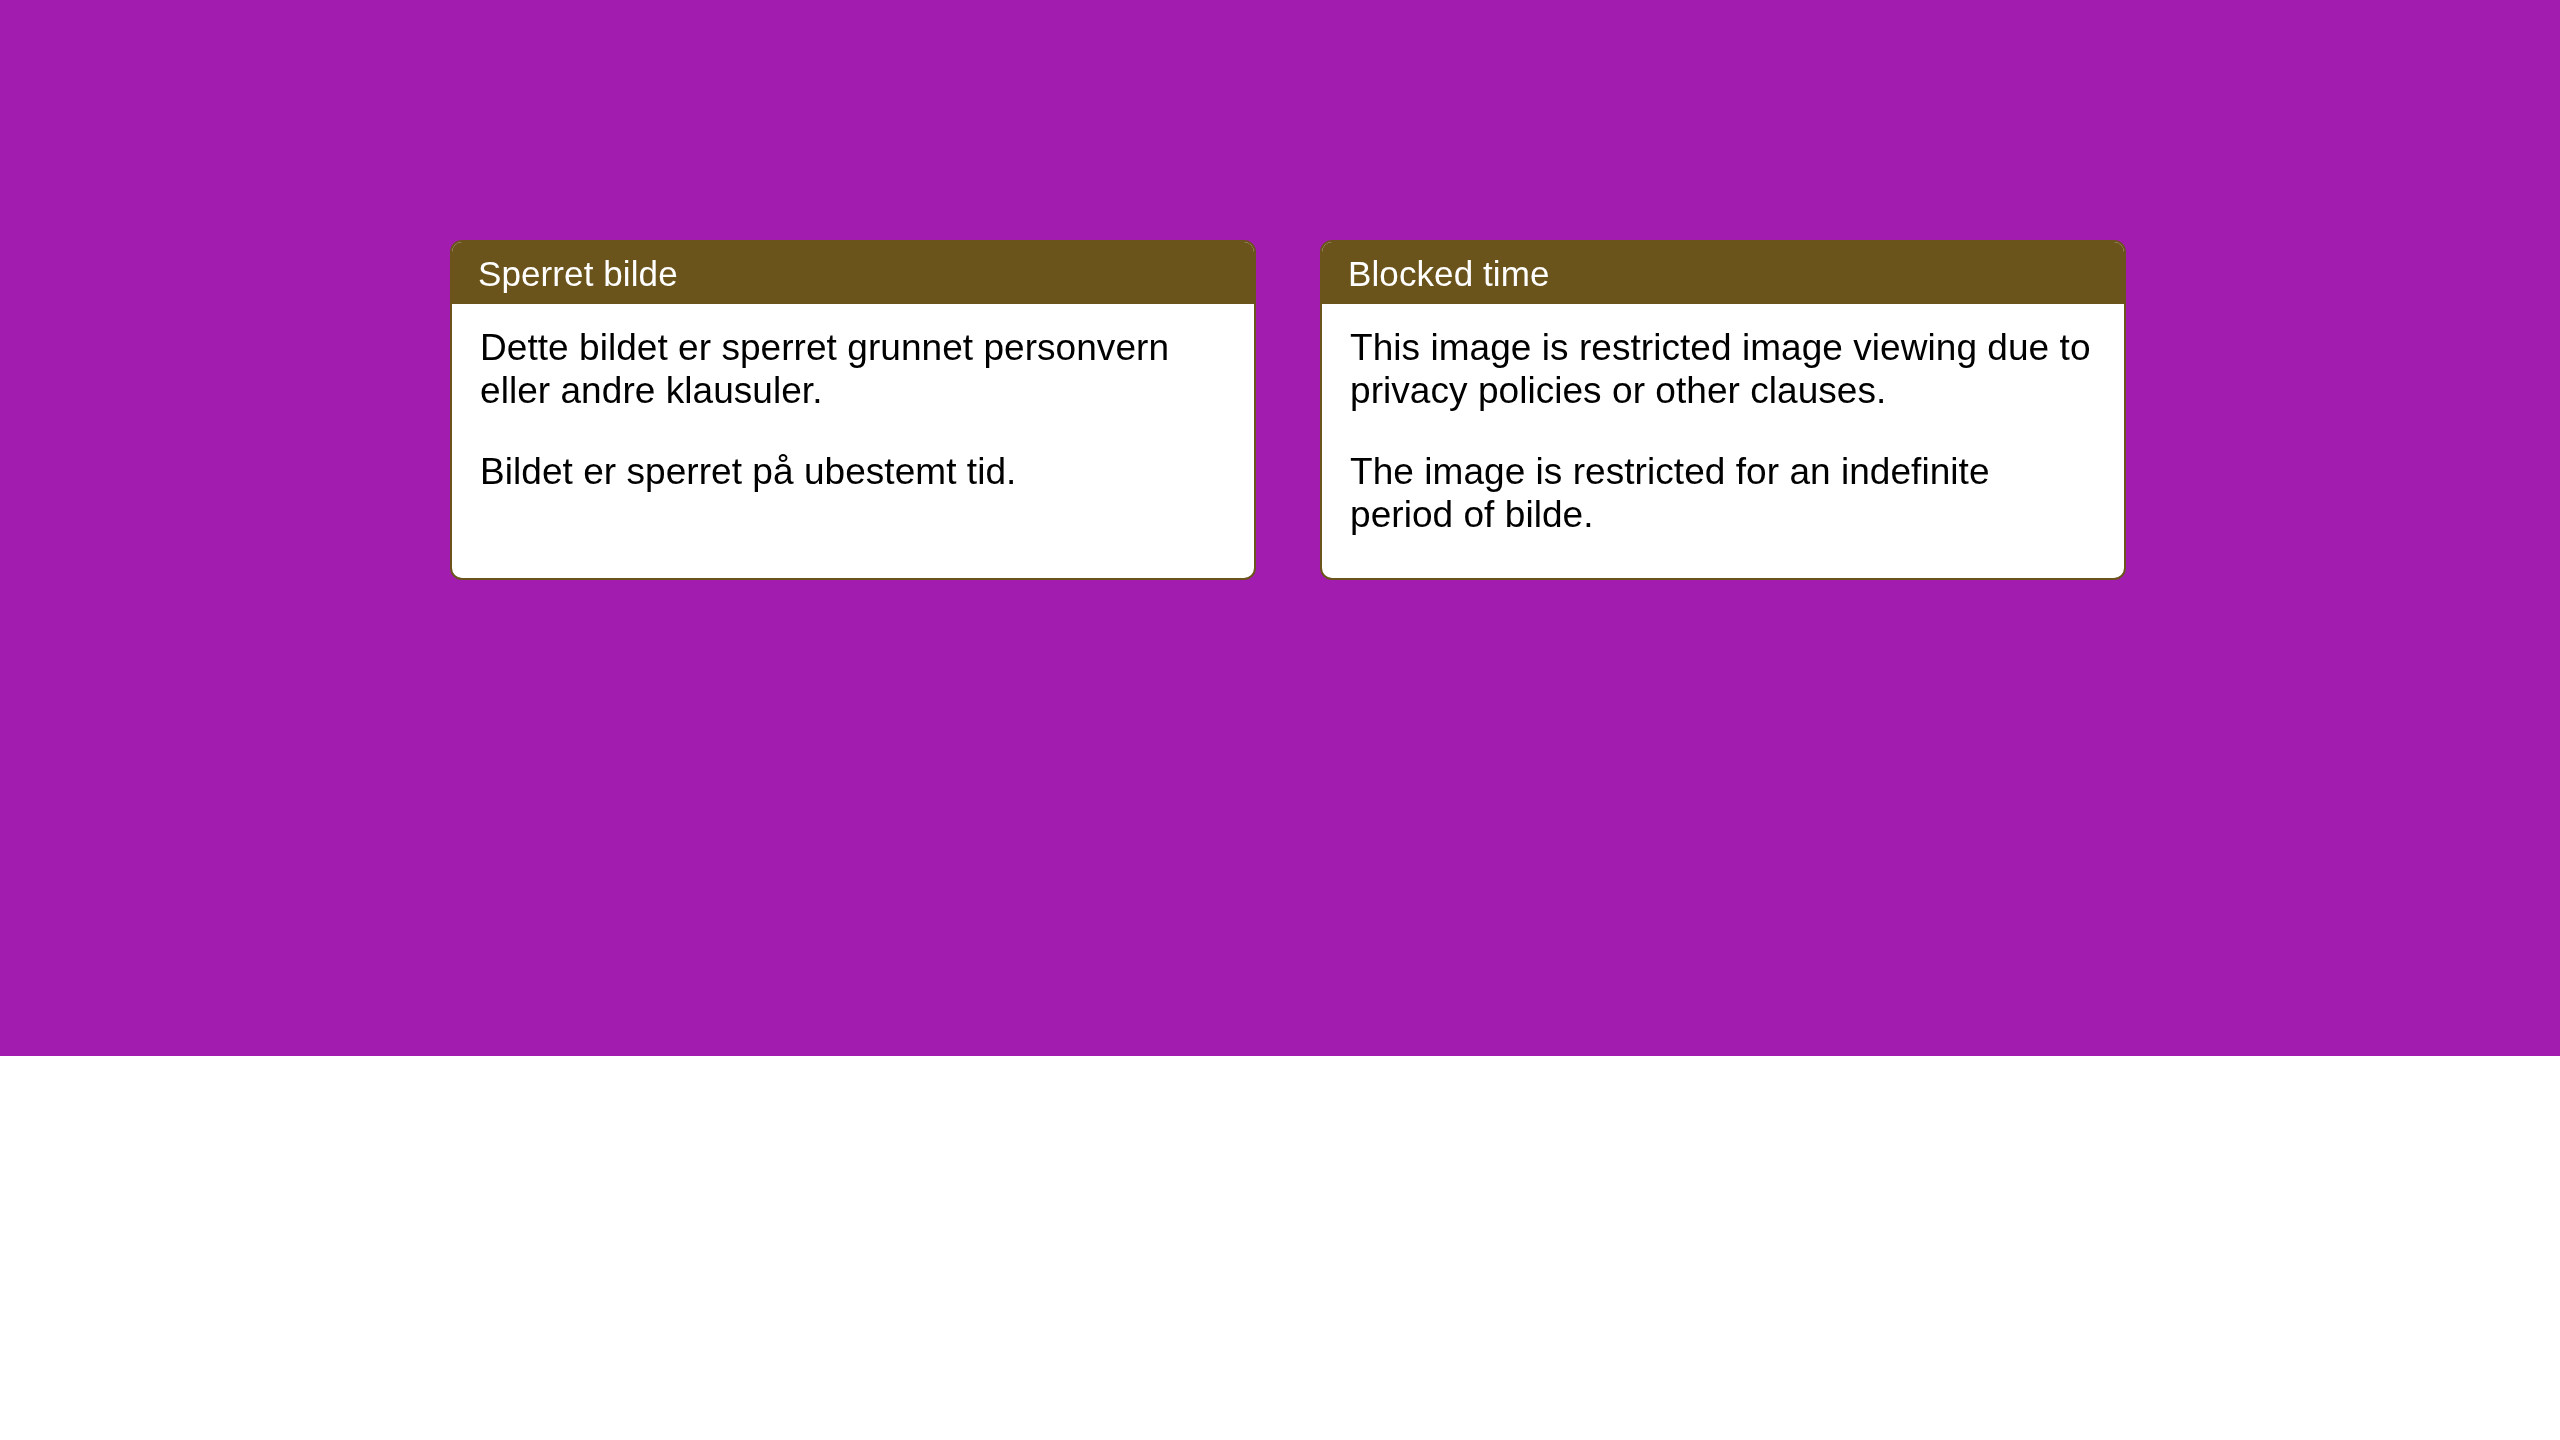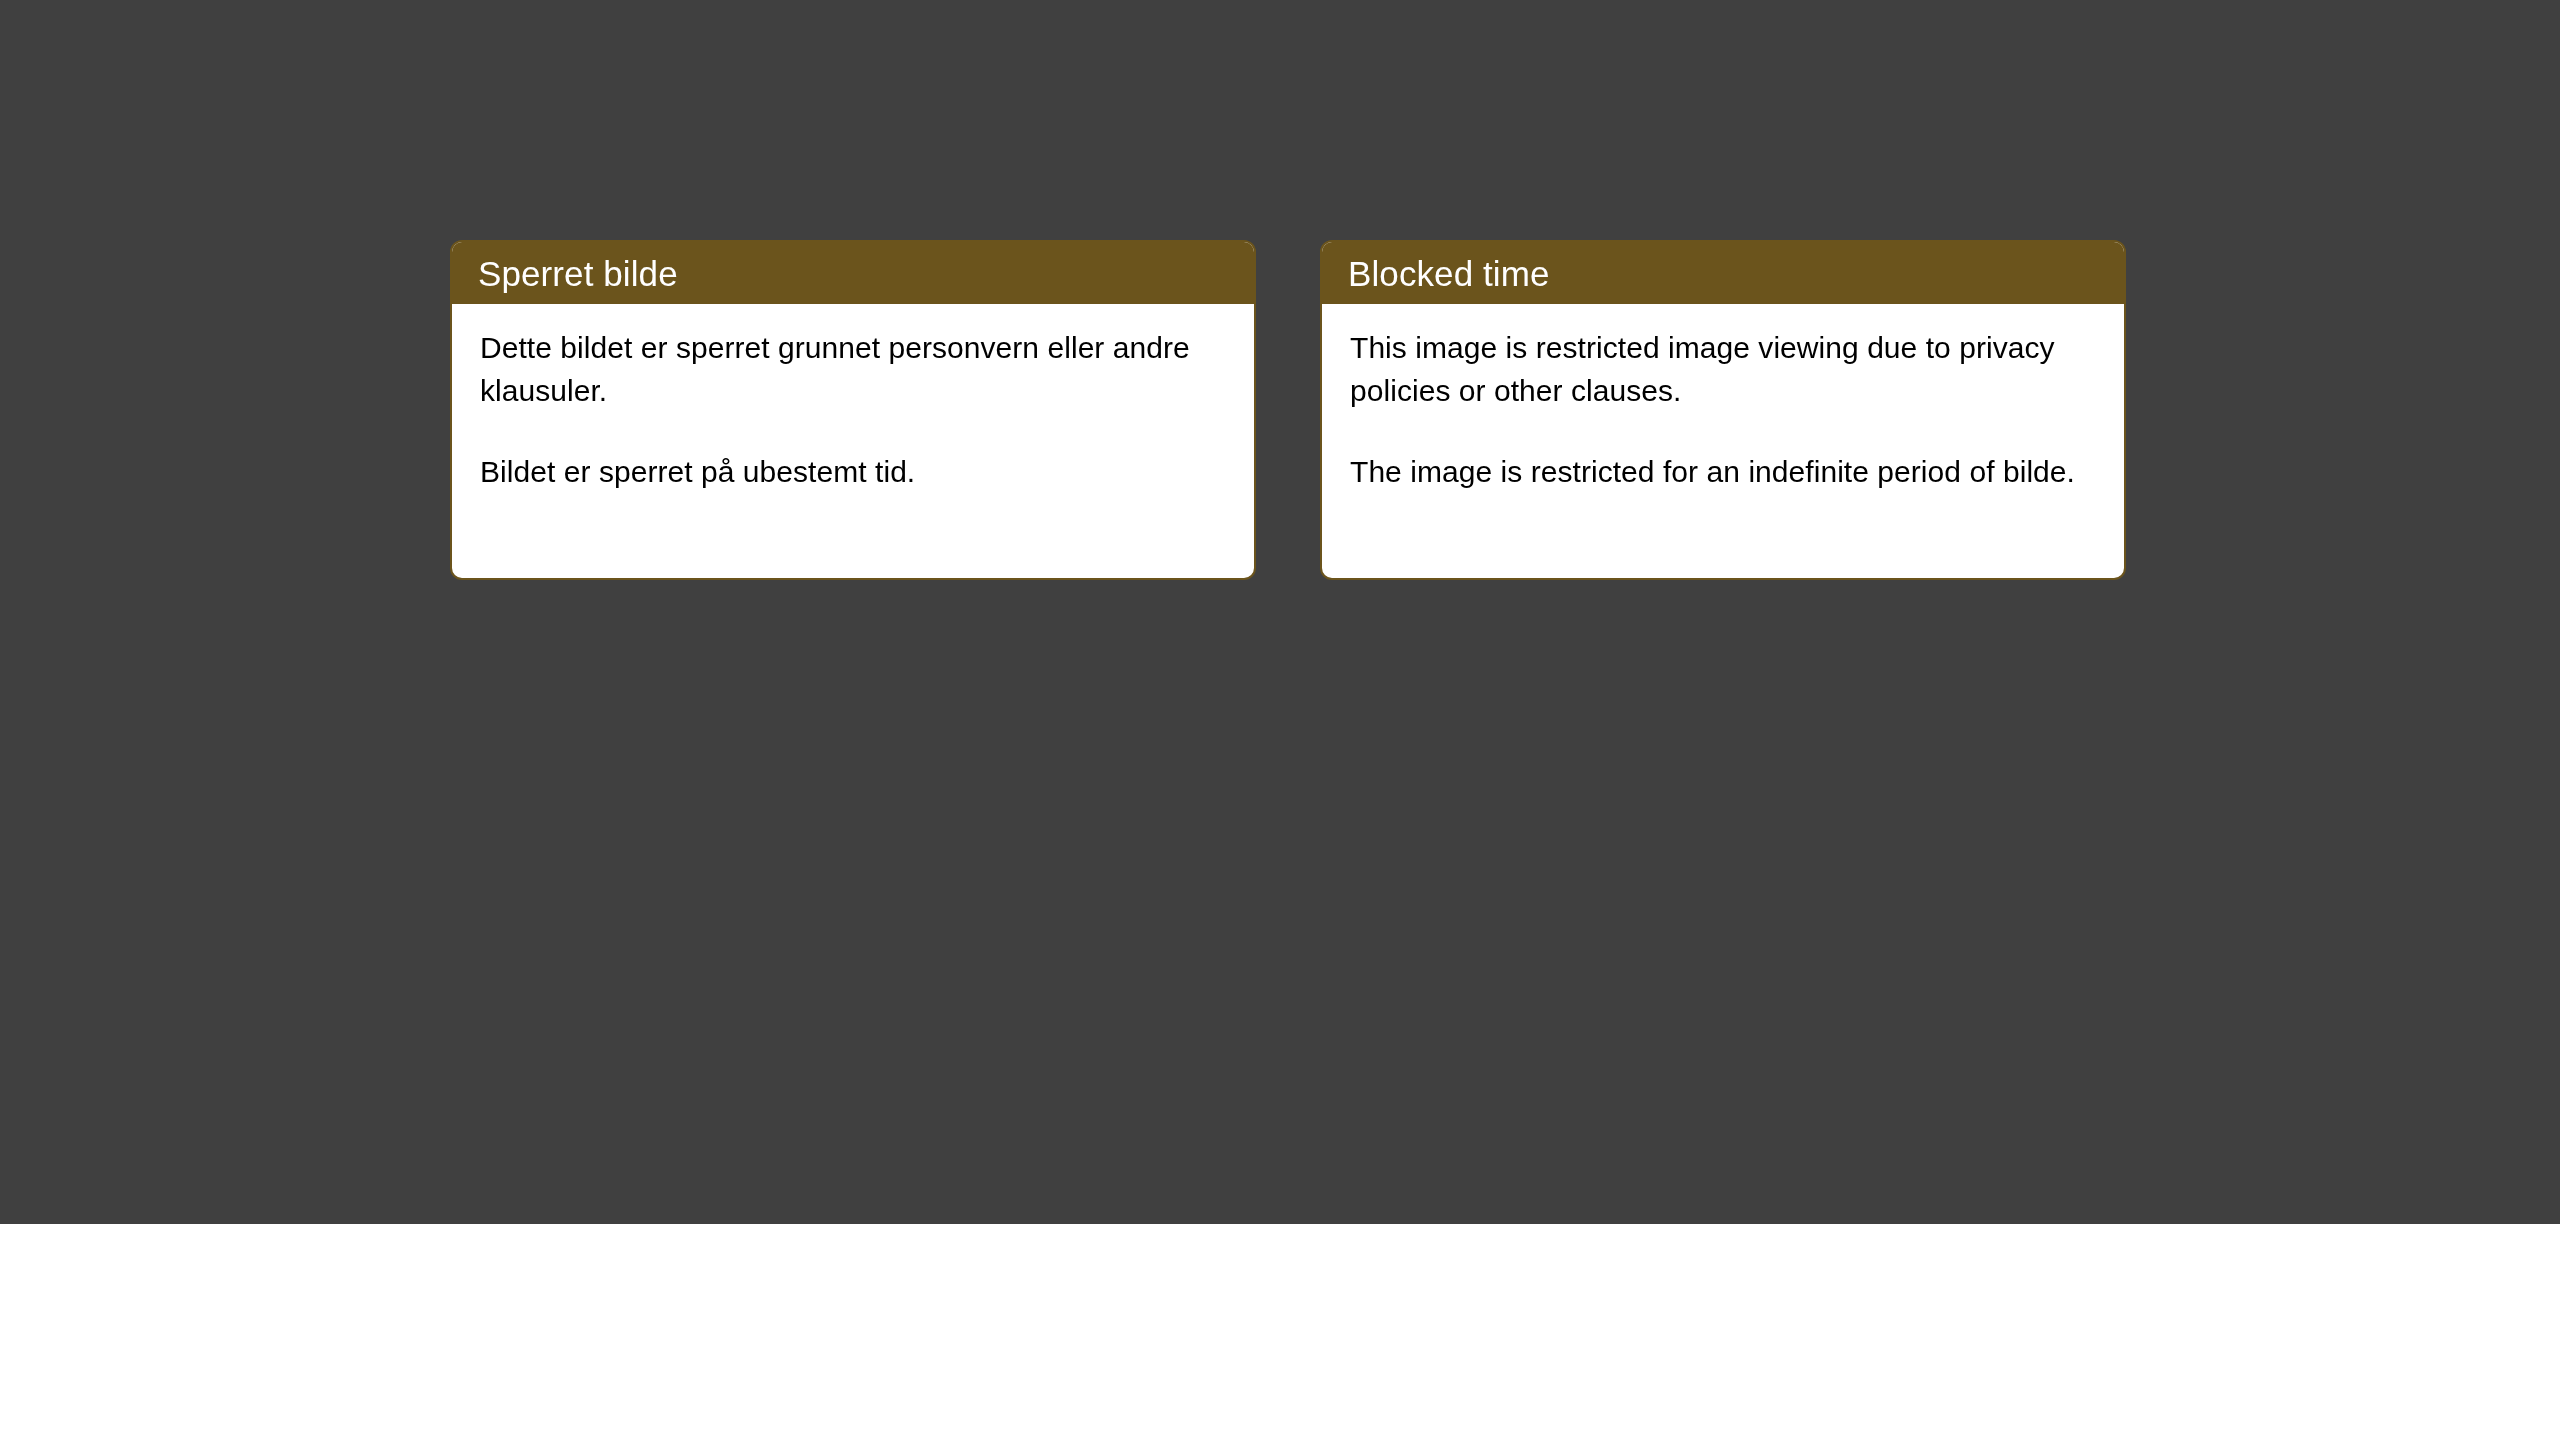--- a/index.html
+++ b/index.html
@@ -13,22 +13,22 @@
     width: 2560px;
     height: 1440px;
     font-family: "Liberation Sans", "DejaVu Sans", sans-serif;
     -webkit-font-smoothing: antialiased;
     overflow: hidden;
   }
 
   #stage {
     position: relative;
     width: 2560px;
-    height: 1224px;
-    background: #404040;
+    height: 1056px;
+    background: #a21caf;
   }
 
   .notice-card {
     position: absolute;
     box-sizing: border-box;
     background: #ffffff;
     border: 2px solid #6b541c;
     border-radius: 12px;
     overflow: hidden;
   }
@@ -67,21 +67,21 @@
 
   .card-body {
     box-sizing: border-box;
     padding: 22px 30px 0 28px;
     background: #ffffff;
   }
 
   .body-para {
     margin: 0;
     color: #000000;
-    font-size: 30px;
+    font-size: 37px;
     font-weight: 400;
     line-height: 43px;
     letter-spacing: 0.05px;
   }
 
   .body-para + .body-para {
     margin-top: 38px;
   }
 </style>
 </head>

